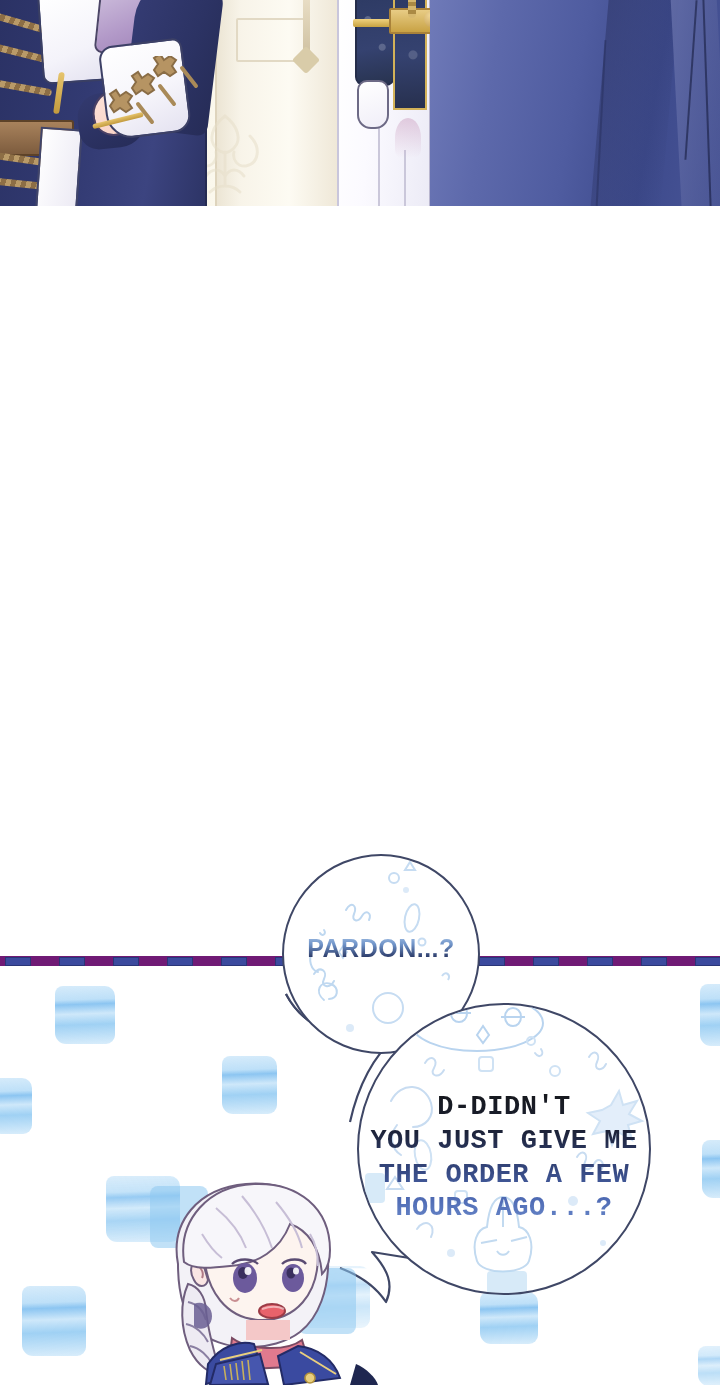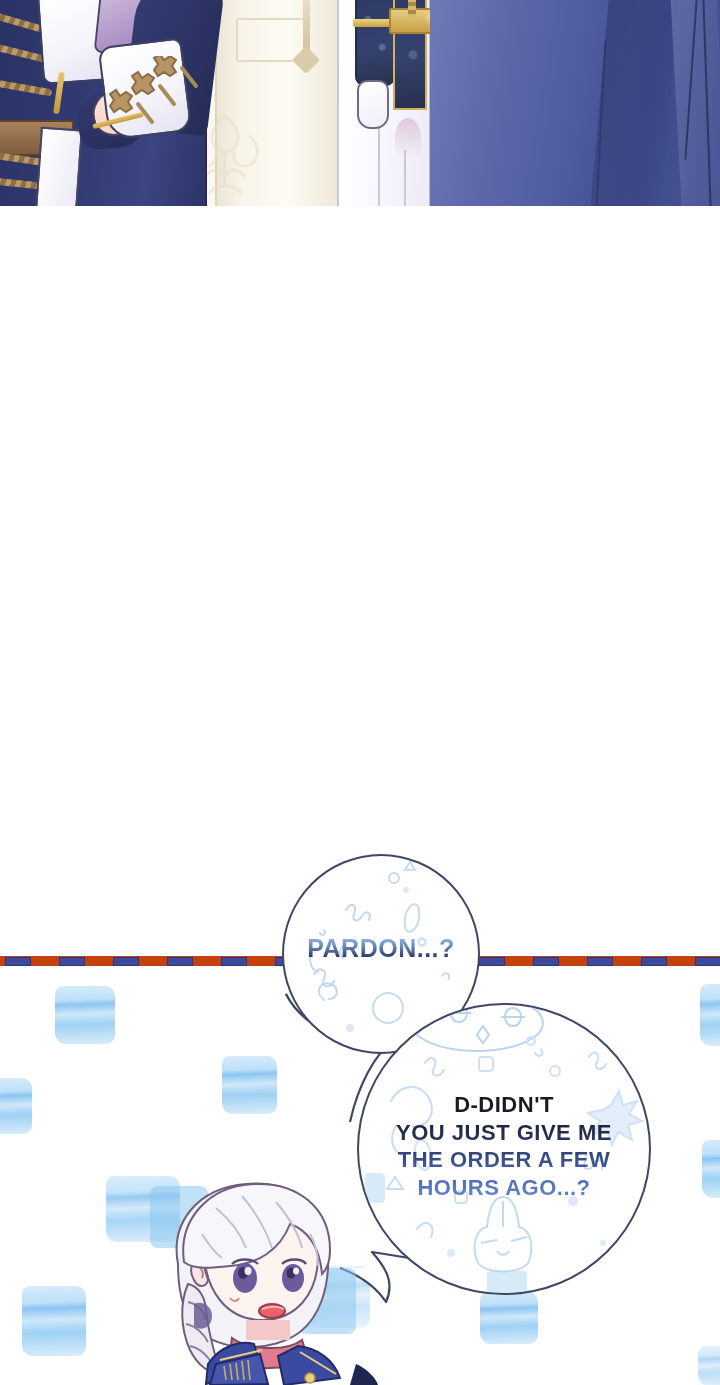--- a/index.html
+++ b/index.html
@@ -7,21 +7,21 @@
     padding: 0;
     background: #ffffff;
   }
   body {
     font-family: "Liberation Sans", sans-serif;
   }
   .page {
     position: relative;
     width: 720px;
     height: 1385px;
-    background: #c2410c;
+    background: #701a75;
     overflow: hidden;
   }
 
   
   .panel-top {
     position: absolute;
     left: 0; top: 0;
     width: 720px;
     height: 206px;
     overflow: hidden;
@@ -299,23 +299,24 @@
     color: transparent;
     white-space: pre-line;
   }
   .btext-1 {
     top: 78px;
     font-size: 25px;
     background-image: linear-gradient(180deg, #a9c6e8 0%, #6f93c8 35%, #30406e 75%, #1e2547 100%);
   }
   .btext-2 {
     top: 86px;
-    font-size: 22px;
+    font-size: 27px;
     line-height: 1.25;
     background-image: linear-gradient(180deg, #16181c 0%, #1b2033 28%, #35477f 58%, #4f6bb4 80%, #6c8ccd 100%);
+    font-family: Liberation Mono, monospace;
   }
 
   
   .chibi { position: absolute; left: 150px; top: 1178px; width: 260px; height: 207px; }
 </style>
 </head>
 <body>
 
 <div class="page">
 

